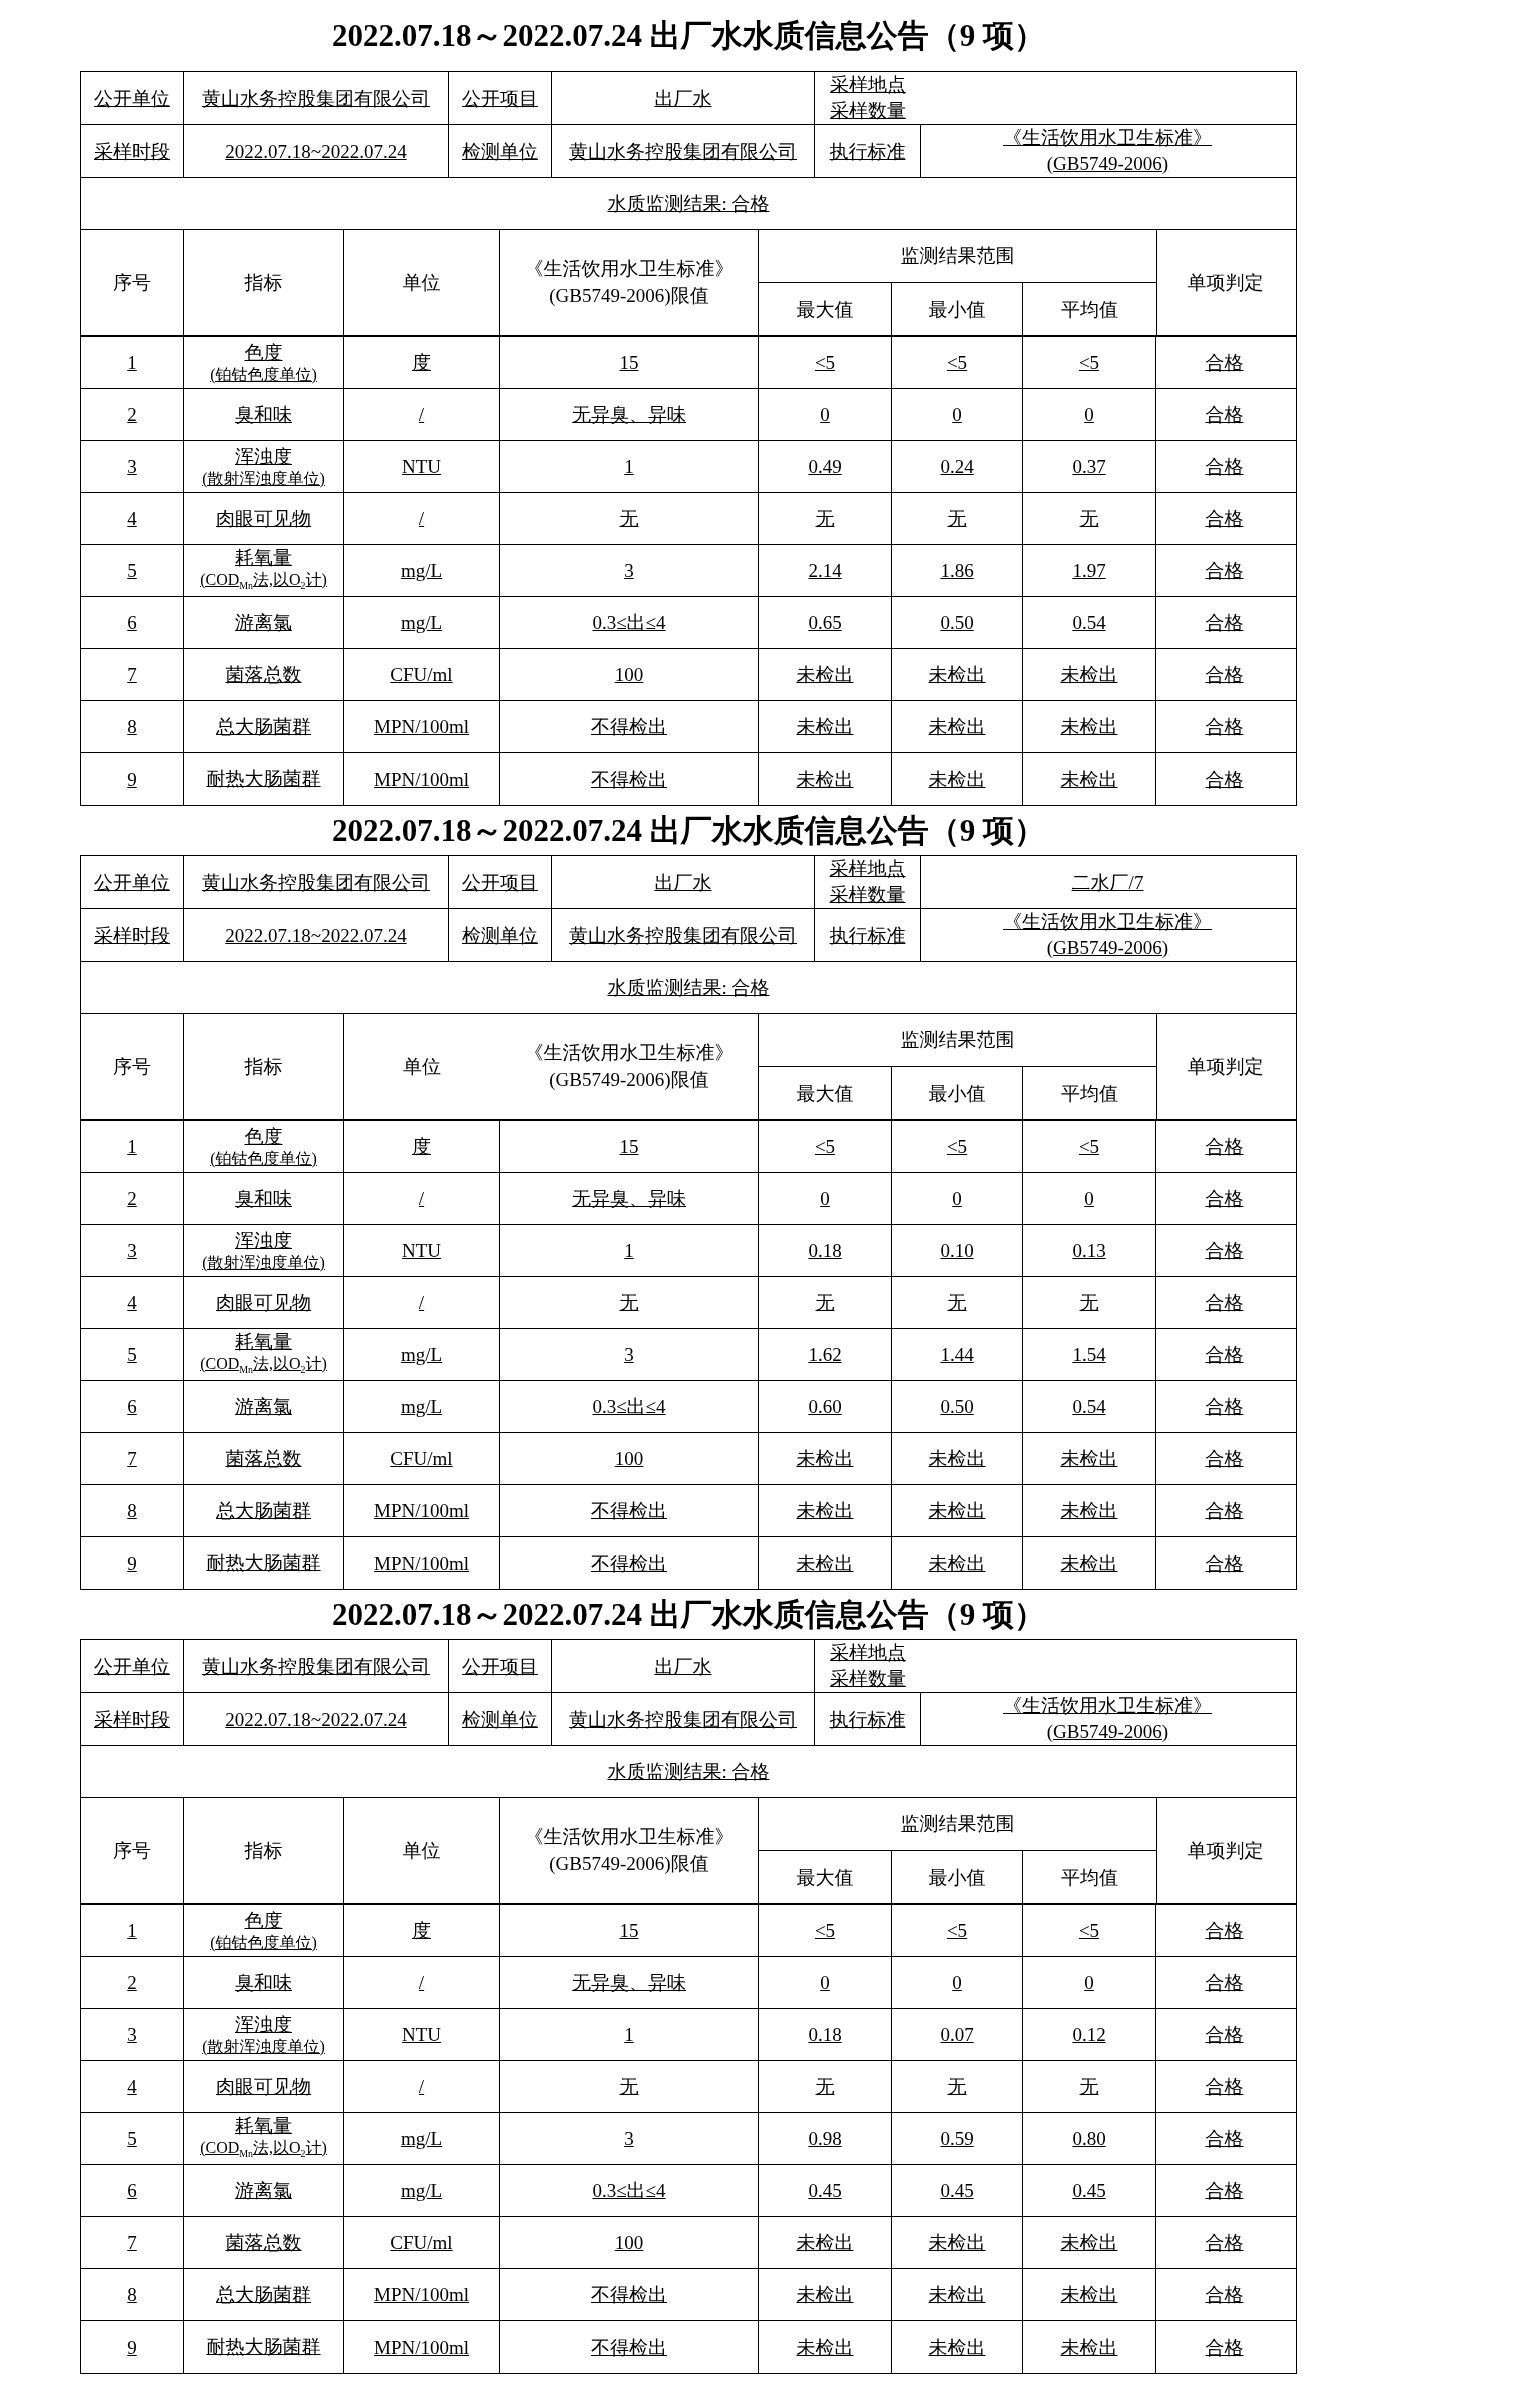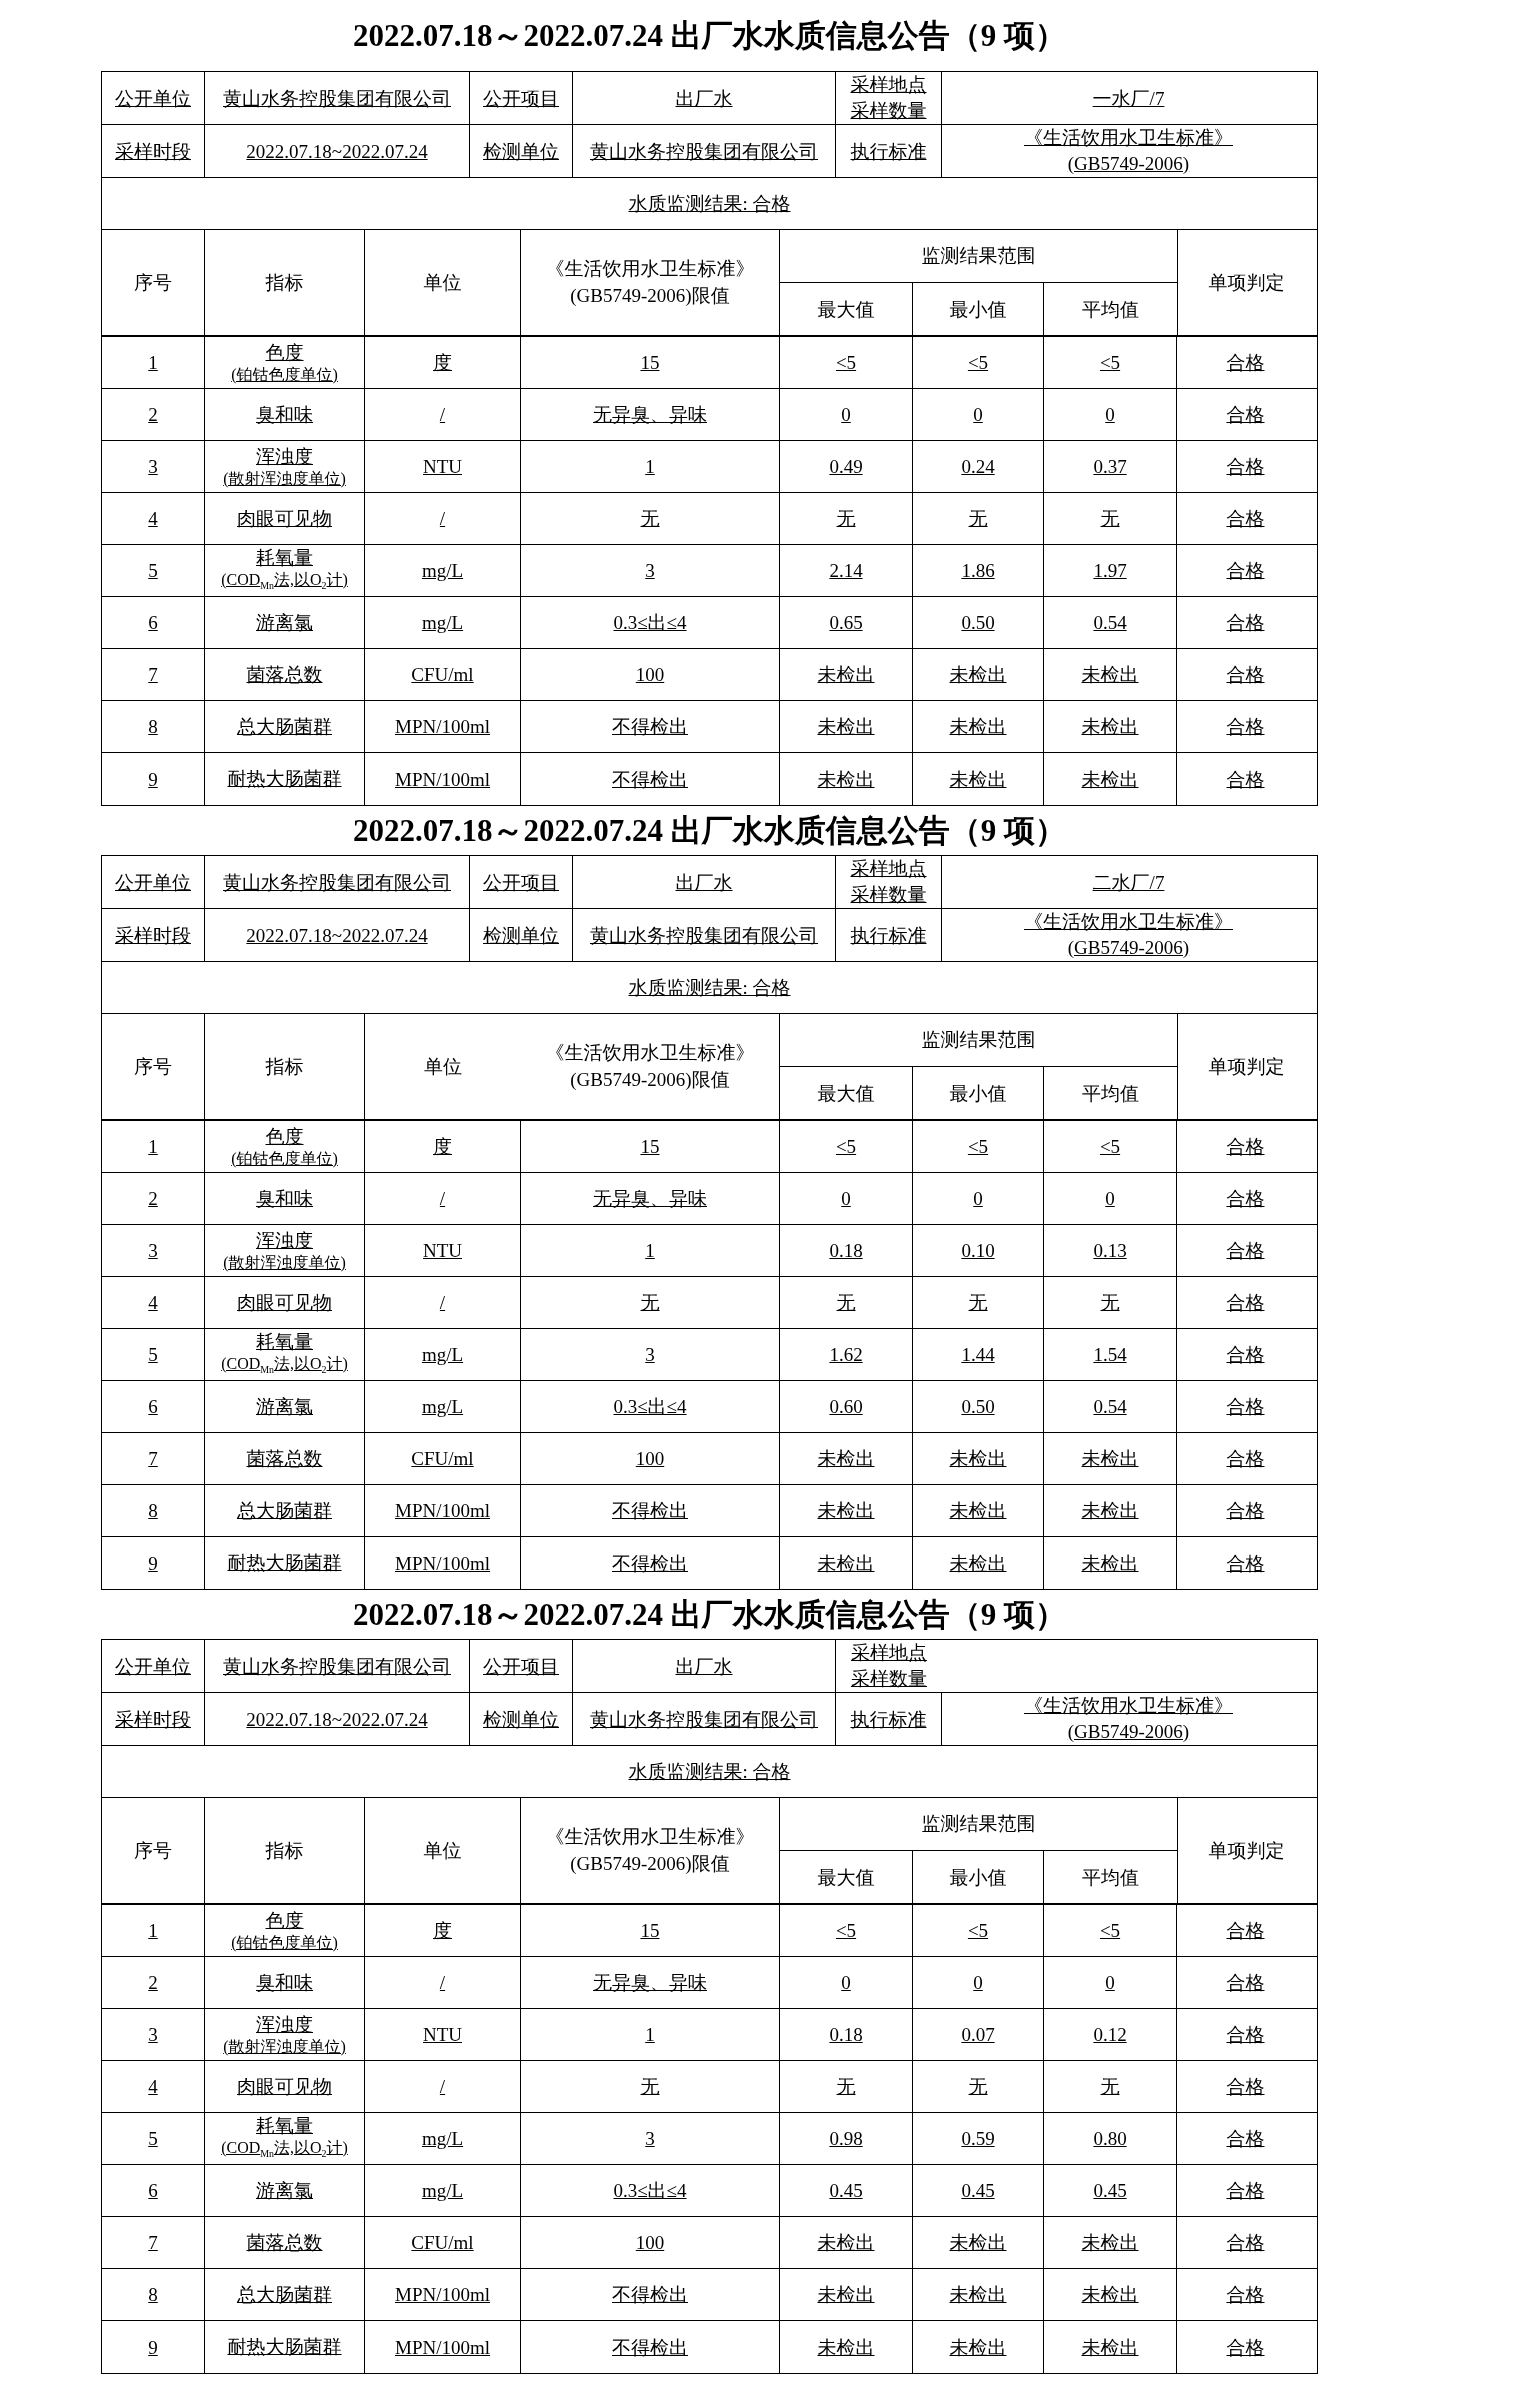--- a/index.html
+++ b/index.html
@@ -2,21 +2,21 @@
 <html style="font-size:11.2px"><head>
 <meta charset="utf-8">
 <style>
   * { box-sizing: border-box; }
   html,body { margin:0; padding:0; }
   body {
     width:1538px; min-height:2389px; background:#ffffff; color:#000000;
     font-family:"Liberation Serif","DejaVu Serif",serif;
   }
   #page { width:1538px; }
-  .report { width:1217px; margin-left:101px; }
+  .report { width:1217px; margin-left:80px; }
   .title {
     font-weight:700; font-size:31px; text-align:center;
     height:71px; line-height:71px; margin:0; white-space:nowrap;
   }
   .report:not(:first-child) .title { height:49px; line-height:49px; }
   .tbl { width:1217px; border:1.4px solid #000; background:#fff; }
   .row { display:flex; border-bottom:1.4px solid #000;text-decoration:underline; }
   .cell {
     border-right:1.4px solid #000;
     display:flex; flex-direction:column; justify-content:center; align-items:center;
@@ -55,21 +55,20 @@
 
       <div class="row info-row">
         <div class="cell w1">公开单位</div>
         <div class="cell w2">黄山水务控股集团有限公司</div>
         <div class="cell w3">公开项目</div>
         <div class="cell w4">出厂水</div>
         <div class="cell w5 two-line">
           <div>采样地点</div>
           <div>采样数量</div>
         </div>
-        <div class="cell w6">一水厂/7</div>
       </div>
 
       <div class="row info-row">
         <div class="cell w1">采样时段</div>
         <div class="cell w2">2022.07.18~2022.07.24</div>
         <div class="cell w3">检测单位</div>
         <div class="cell w4">黄山水务控股集团有限公司</div>
         <div class="cell w5">执行标准</div>
         <div class="cell w6 two-line">
           <div>《生活饮用水卫生标准》</div>

